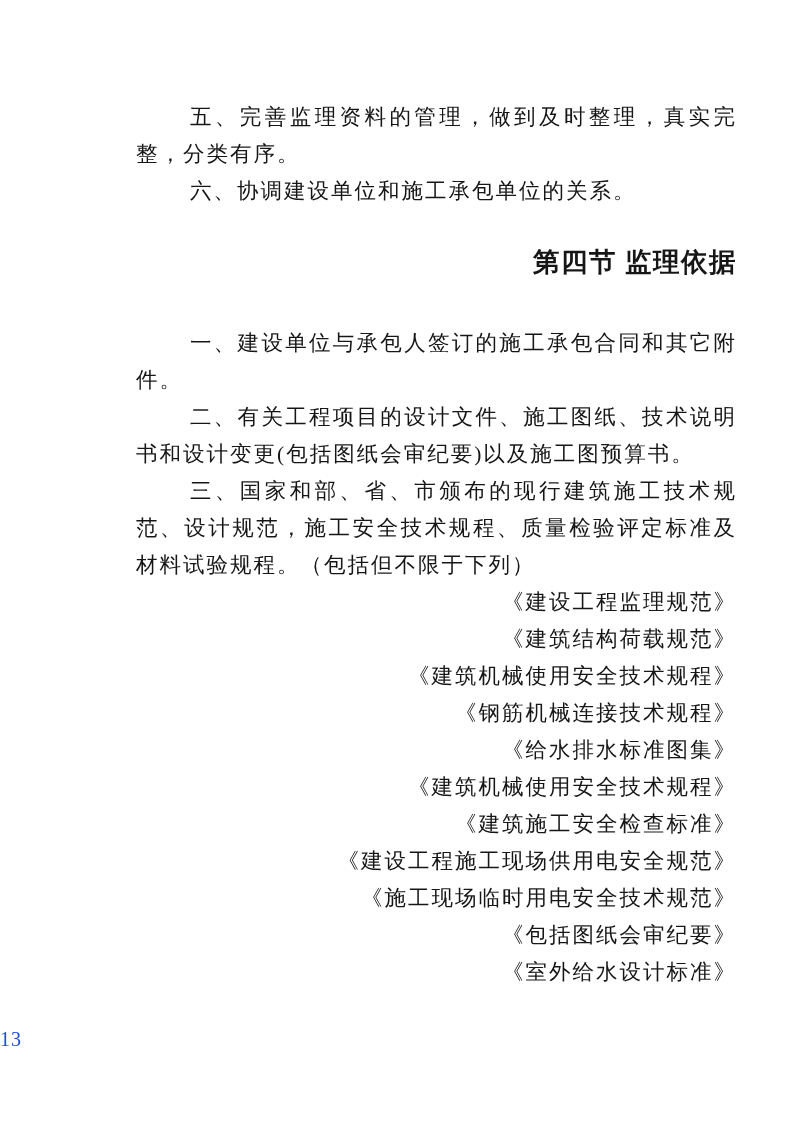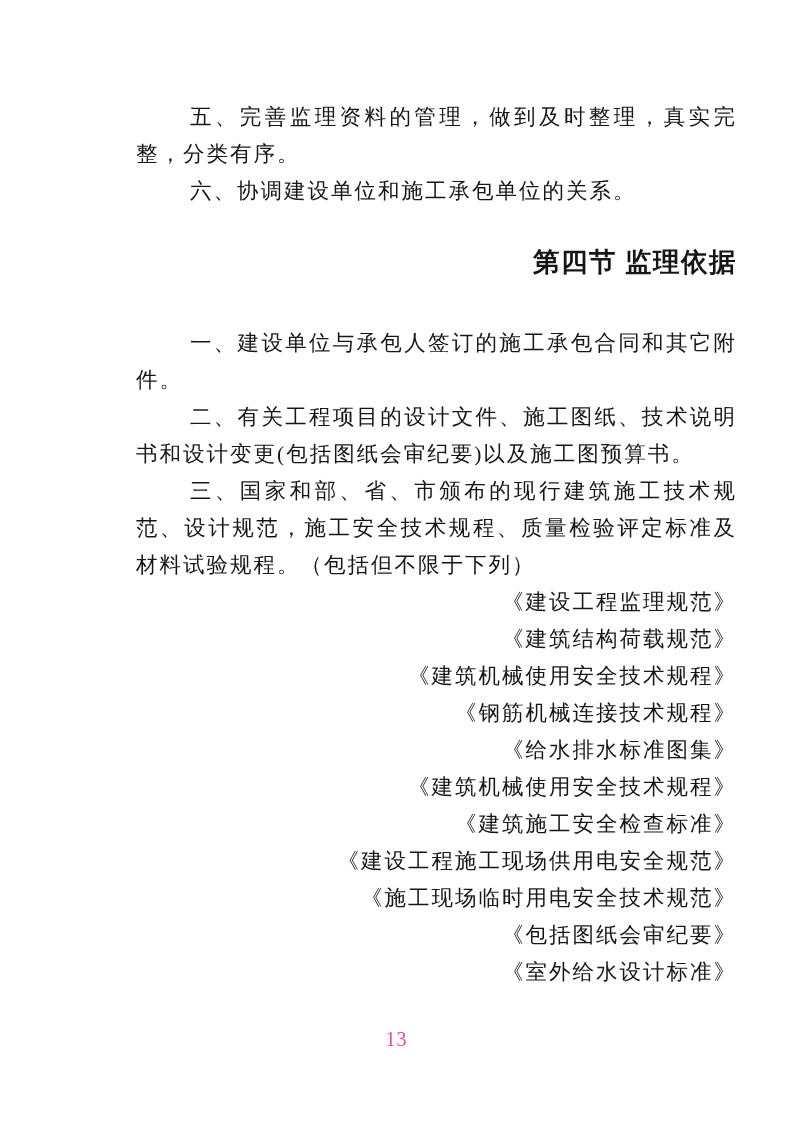--- a/index.html
+++ b/index.html
@@ -48,24 +48,23 @@
     text-align: right;
     text-indent: 0;
     letter-spacing: 1.5px;
     font-family: Liberation Serif, serif;
   }
   .pagenum {
     position: absolute;
     top: 1028px;
     left: 0;
     width: 100%;
-    text-align: center;
     font-size: 20px;
     letter-spacing: 1px;
-    color: #ec4899;
+    color: #1d4ed8;
   }
 </style>
 </head>
 <body>
 
 <div class="page">
   <div class="content">
 
     <p class="para">五、完善监理资料的管理，做到及时整理，真实完整，分类有序。</p>
     <p class="para">六、协调建设单位和施工承包单位的关系。</p>

